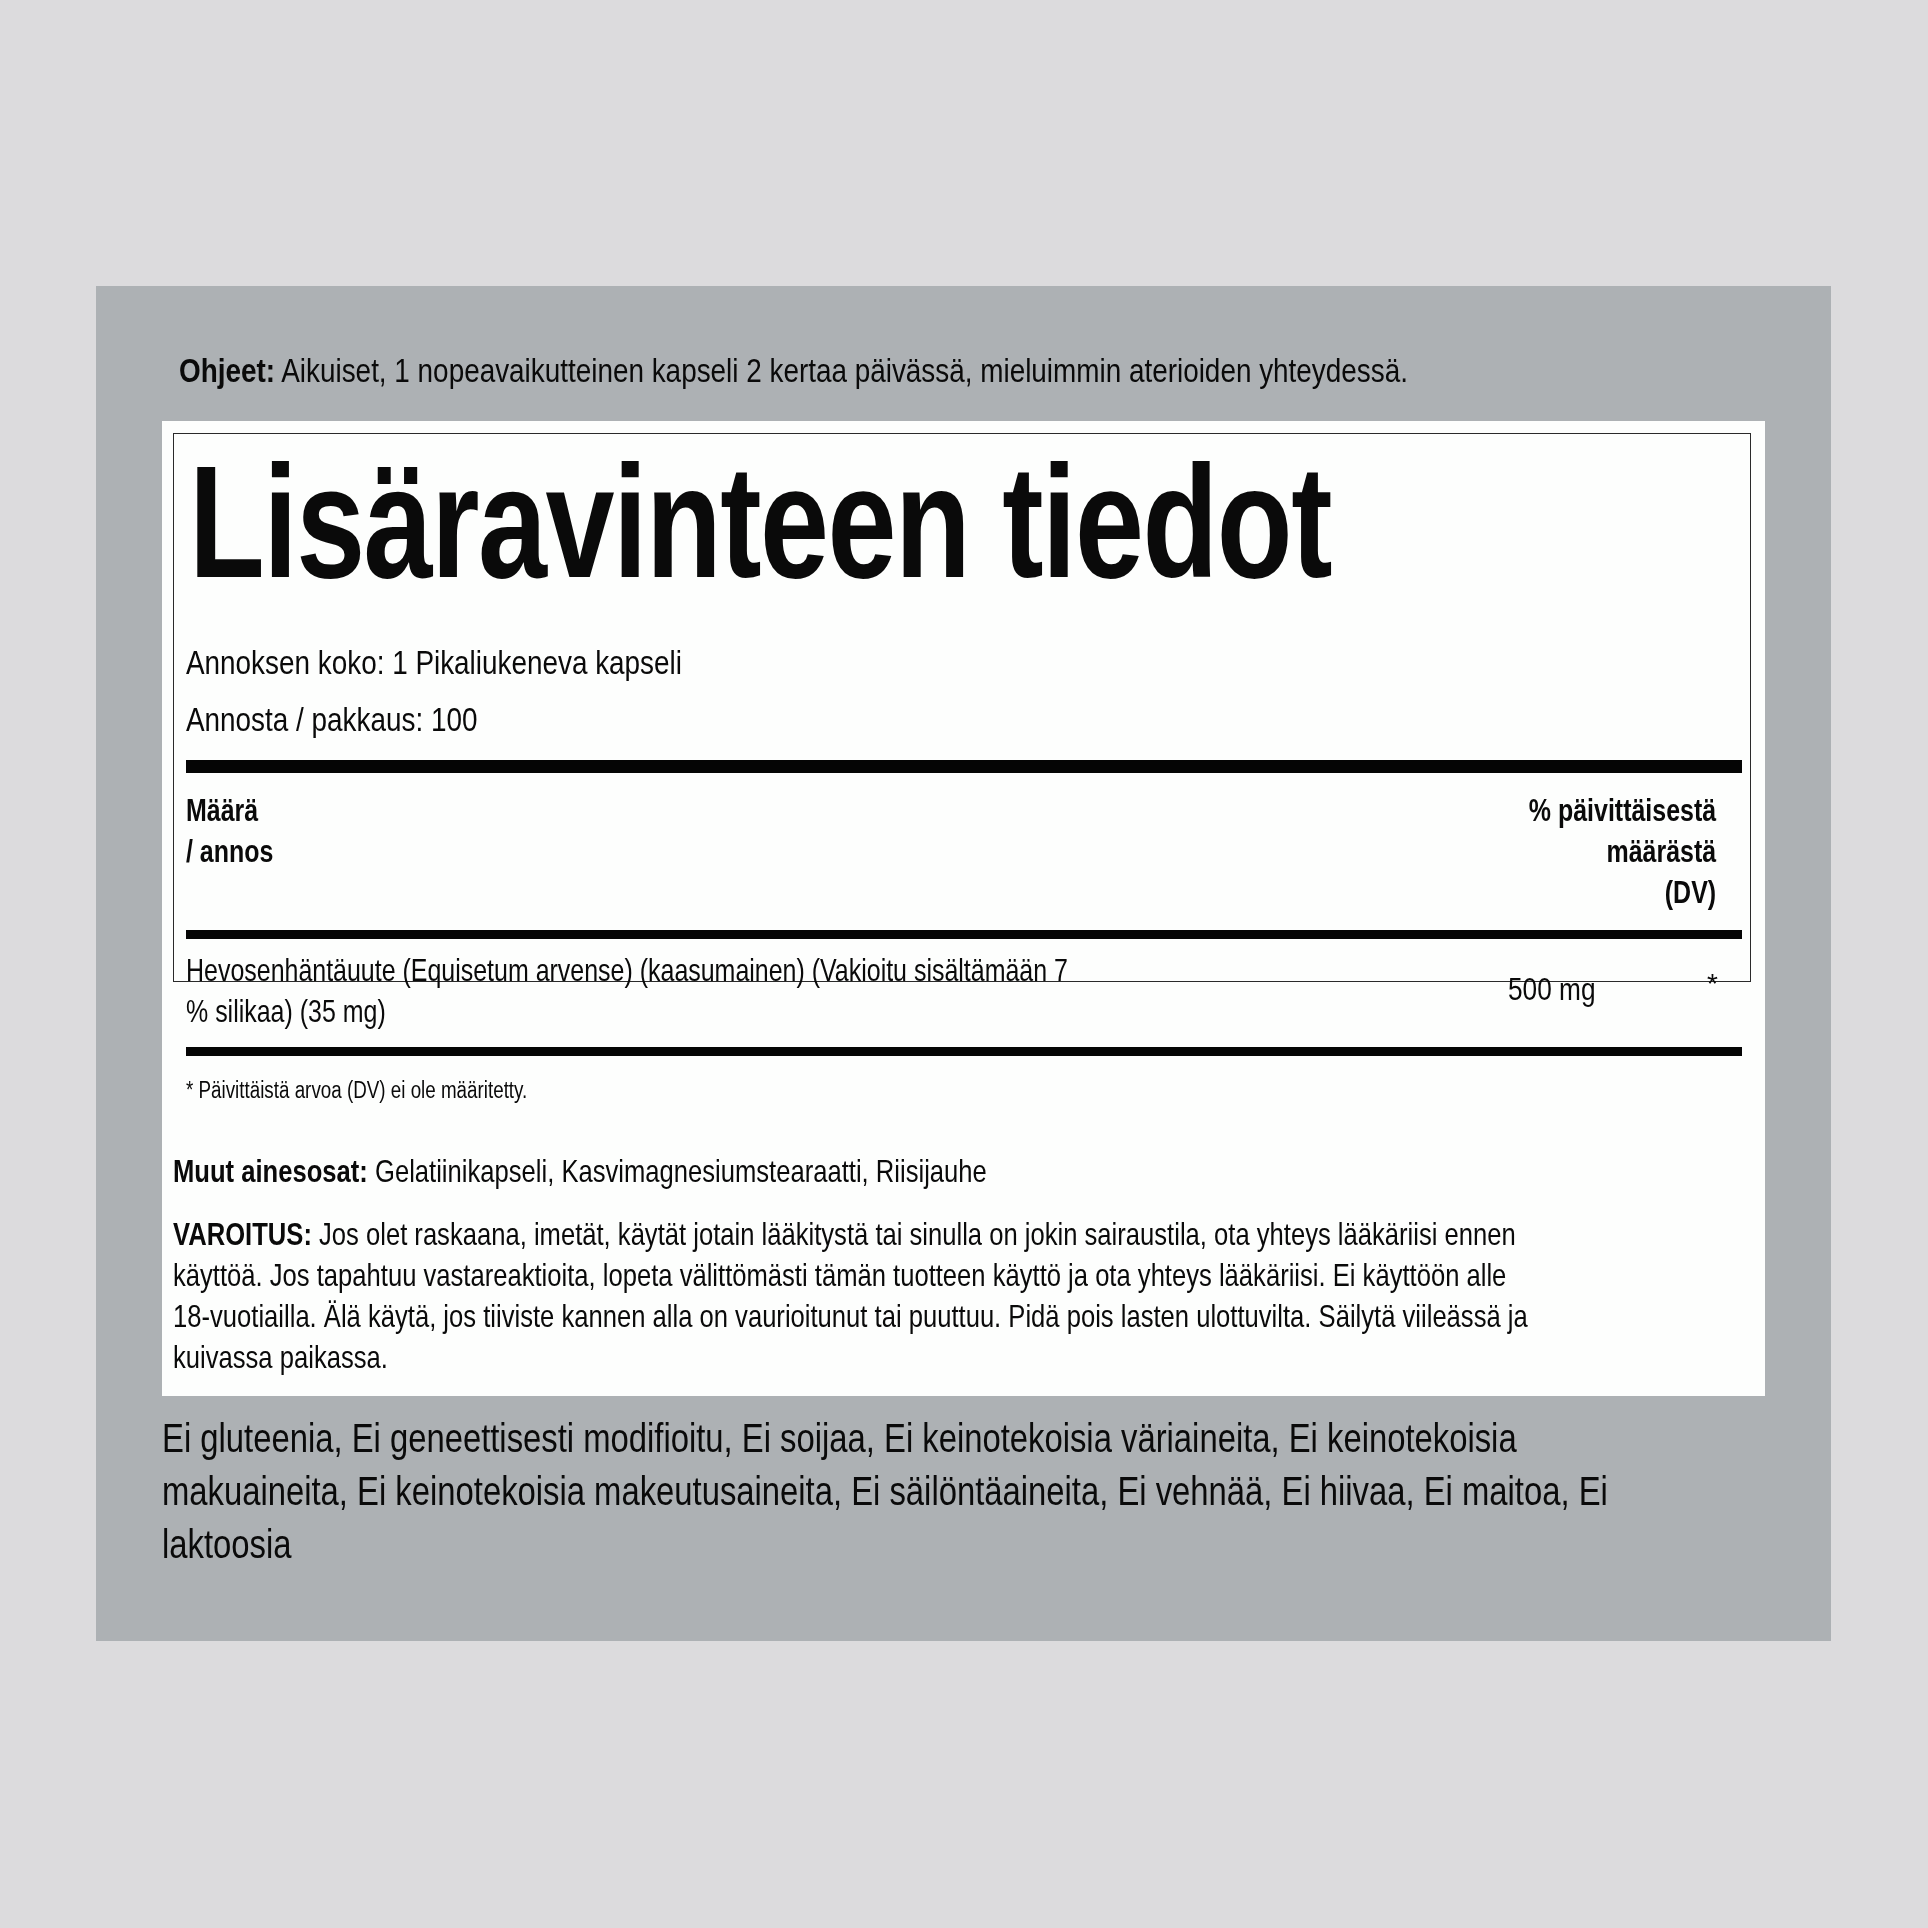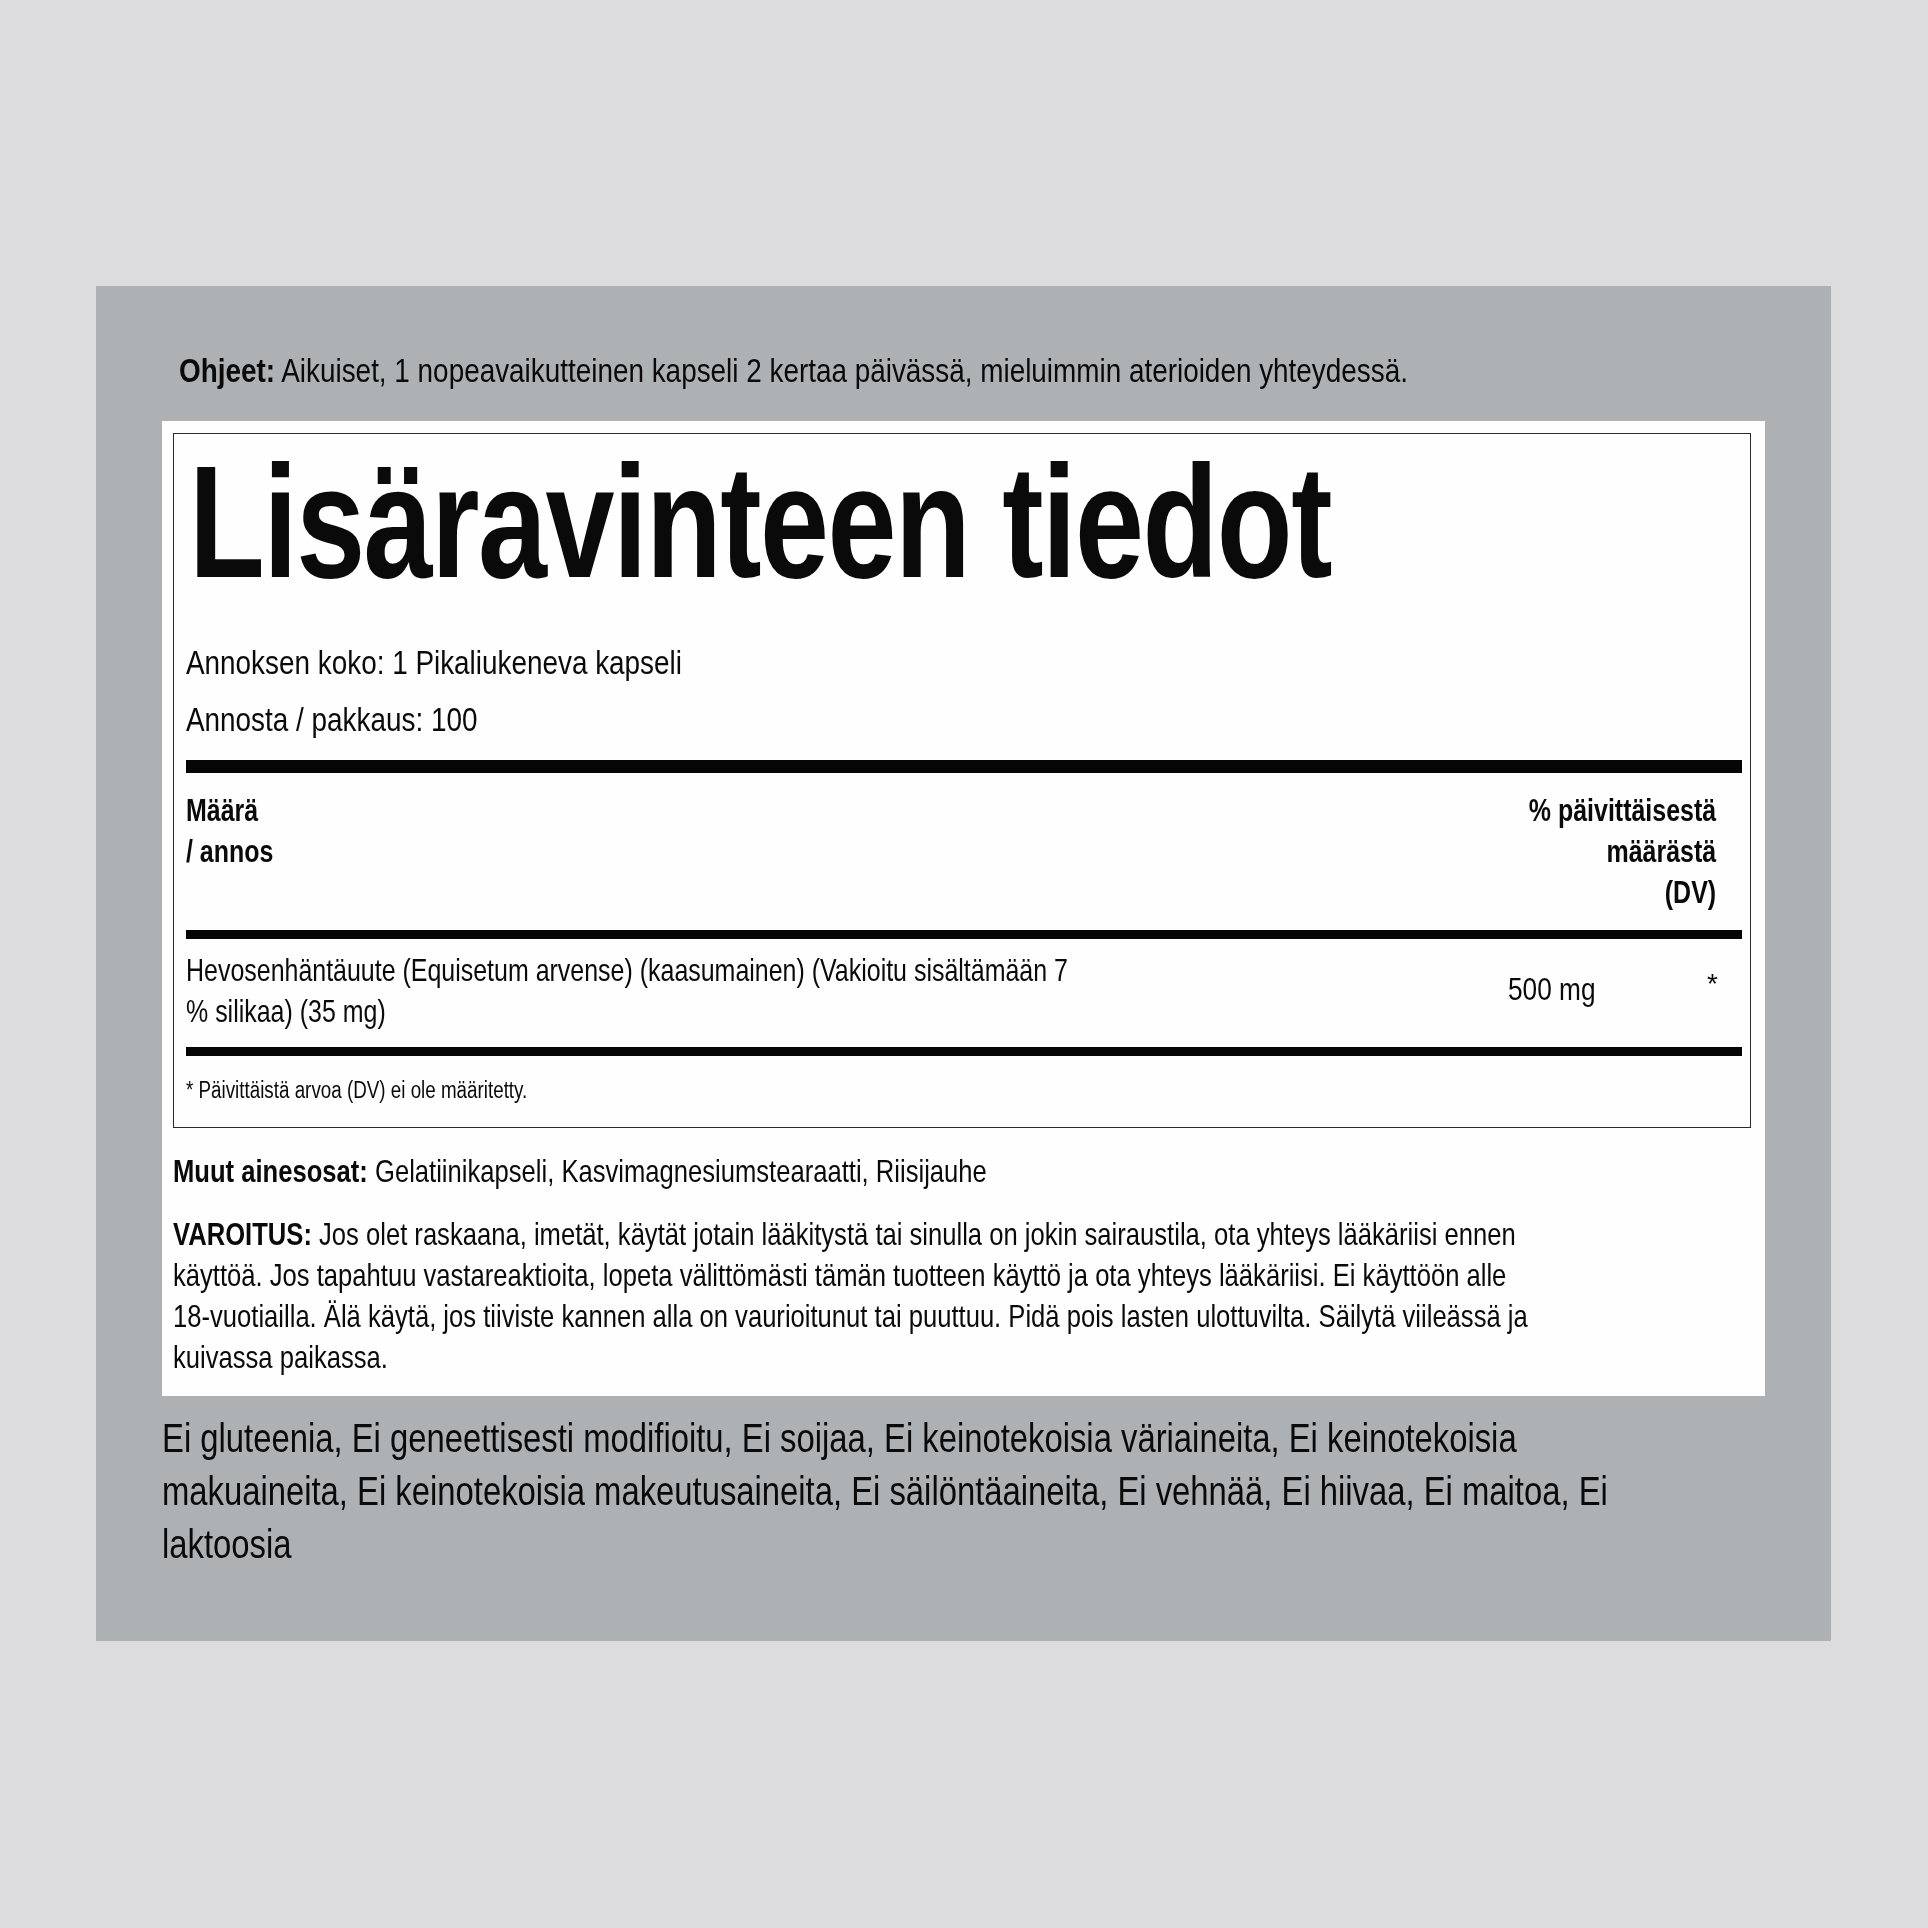--- a/index.html
+++ b/index.html
@@ -42,21 +42,21 @@
       top: 421px;
       width: 1603px;
       height: 975px;
       background: #fdfefd;
     }
     .facts-box {
       position: absolute;
       left: 173px;
       top: 433px;
       width: 1578px;
-      height: 695px;
+      height: 549px;
       border: 1.9px solid #2a2a2a;
       box-sizing: border-box;
     }
     .title {
       position: absolute;
       left: 15px;
       top: 7.5px;
       font-size: 160px;
       font-weight: bold;
       line-height: 160px;

